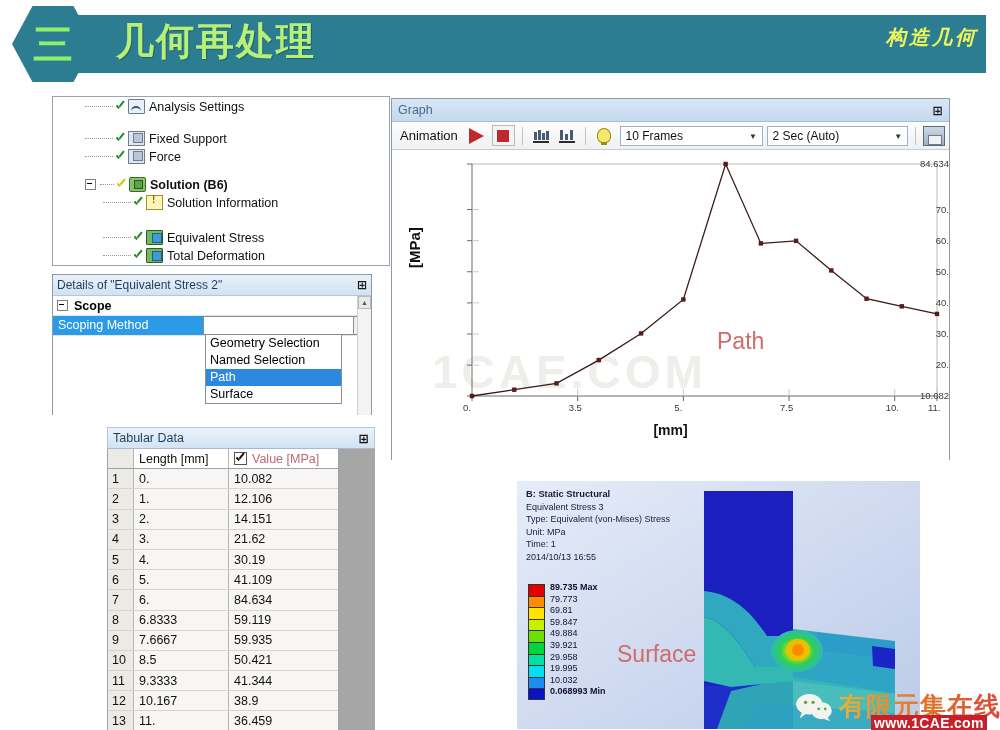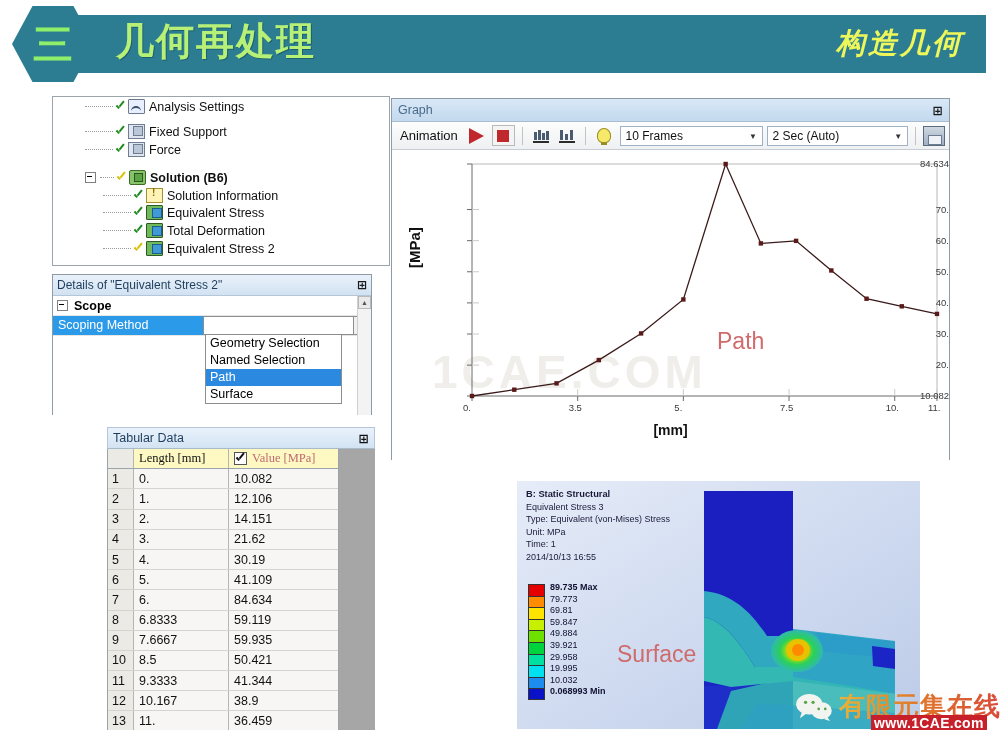--- a/index.html
+++ b/index.html
@@ -24,23 +24,23 @@
     font-family:"DejaVu Sans",sans-serif;
     font-size:40px;color:#8ef06a;font-weight:700;line-height:1;
   }
   #header-title{
     position:absolute;left:116px;top:16px;
     font-family:"DejaVu Sans",sans-serif;
     font-size:38px;color:#b6f077;font-weight:700;letter-spacing:2px;
     text-shadow:1px 1px 0 #1d5f70;
   }
   #header-right{
-    position:absolute;right:36px;top:24px;
+    position:absolute;right:22px;top:24px;
     font-family:"DejaVu Serif",serif;
-    font-size:29px;color:#eef75a;font-weight:700;font-style:italic;letter-spacing:3px;
+    font-size:20px;color:#eef75a;font-weight:700;font-style:italic;letter-spacing:3px;
   }
 
   
   #tree-panel{
     position:absolute;left:52px;top:96px;width:338px;height:170px;
     background:#ffffff;border:1px solid #9aa4ad;box-sizing:border-box;
     overflow:hidden;
   }
   .tree-row{
     position:relative;height:17px;display:flex;align-items:center;
@@ -171,21 +171,21 @@
   .cell-len{
     width:95px;box-sizing:border-box;border-right:1px solid #b5b5b5;
     font-size:12.5px;color:#111;display:flex;align-items:center;padding-left:5px;
     background:#f7f6f4;
   }
   .cell-val{
     flex:1;box-sizing:border-box;font-size:12.5px;color:#111;
     display:flex;align-items:center;padding-left:5px;background:#f7f6f4;
   }
   .tbl-row.body{border-bottom:1px solid #d6d4ce;}
-  .tbl-hdr .cell-len,.tbl-hdr .cell-val{background:#fef9c3;font-weight:400;font-family:Liberation Serif, serif;}
+  .tbl-hdr .cell-len,.tbl-hdr .cell-val{background:#ffffff;font-weight:400;}
   .tbl-hdr .cell-val{color:#c06a72;}
   .hdr-chk{
     display:inline-block;width:11px;height:11px;border:1px solid #555;background:#fff;
     margin-right:5px;position:relative;flex:0 0 auto;
   }
   .hdr-chk:before{
     content:"";position:absolute;left:1px;top:5px;width:4px;height:1.5px;background:#111;transform:rotate(45deg);
   }
   .hdr-chk:after{
     content:"";position:absolute;left:3px;top:2px;width:7px;height:1.5px;background:#111;transform:rotate(-50deg);
@@ -317,21 +317,21 @@
   <div id="header-right">构造几何</div>
 </div>
 
 <div id="tree-panel">
     <div class="tree-row" style="padding-left: 32px; margin-top: 1px;">
       <span class="dots" style="width: 28px;"></span>
       <span class="chk"></span>
       <span class="ico ico-gear"></span>
       <span class="lbl">Analysis Settings</span>
     </div>
-    <div class="tree-row" style="padding-left: 32px; margin-top: 8px;">
+    <div class="tree-row" style="padding-left: 32px; margin-top: 15px;">
       <span class="dots" style="width: 28px;"></span>
       <span class="chk"></span>
       <span class="ico ico-cube"></span>
       <span class="lbl">Fixed Support</span>
     </div>
     <div class="tree-row" style="padding-left: 32px; margin-top: 1px;">
       <span class="dots" style="width: 28px;"></span>
       <span class="chk"></span>
       <span class="ico ico-cube"></span>
       <span class="lbl">Force</span>
@@ -342,21 +342,21 @@
       <span class="chk bolt"></span>
       <span class="ico ico-sol"></span>
       <span class="lbl">Solution (B6)</span>
     </div>
     <div class="tree-row" style="padding-left: 50px; margin-top: 1px;">
       <span class="dots" style="width: 28px;"></span>
       <span class="chk"></span>
       <span class="ico ico-info"></span>
       <span class="lbl">Solution Information</span>
     </div>
-    <div class="tree-row" style="padding-left: 50px; margin-top: 0;">
+    <div class="tree-row" style="padding-left: 50px; margin-top: 18px;">
       <span class="dots" style="width: 28px;"></span>
       <span class="chk"></span>
       <span class="ico ico-res"></span>
       <span class="lbl">Equivalent Stress</span>
     </div>
     <div class="tree-row" style="padding-left: 50px; margin-top: 1px;">
       <span class="dots" style="width: 28px;"></span>
       <span class="chk"></span>
       <span class="ico ico-res"></span>
       <span class="lbl">Total Deformation</span>

